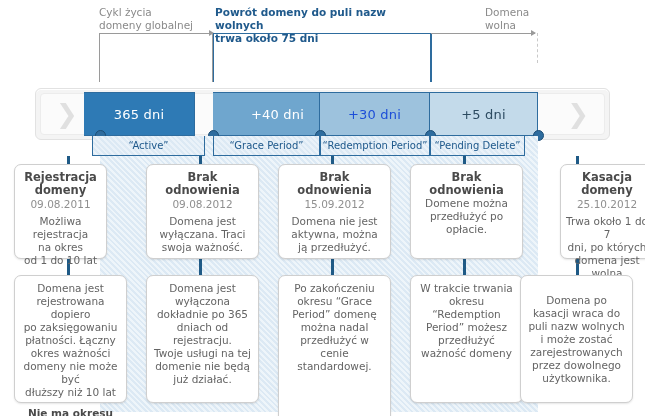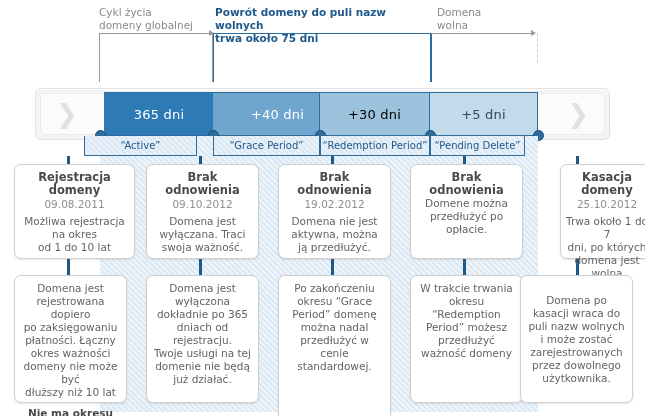--- a/index.html
+++ b/index.html
@@ -16,21 +16,21 @@
 
   
   .bracket-label {
     position:absolute;
     font-size:10.5px;
     line-height:13px;
     white-space:pre-line;
   }
   .bracket-label.gray  { color:#8a8a8a; }
   .bracket-label.blue  { color:#205a8c; }
-  .bracket-label.gray2 { color:#8a8a8a; }
+  .bracket-label.gray2 { color:#8a8a8a;margin-left:48px; }
 
   .bracket {
     position:absolute;
     border-top:1px solid #9a9a9a;
     height:48px;
   }
   .bracket.blue { border-top:1px solid #2e6c9e; }
   .bracket .leg {
     position:absolute; top:0; width:0; height:48px;
     border-left:1px solid #9a9a9a;
@@ -180,43 +180,43 @@
   </div>
   <span class="arrowhead" style="left:531px; top:29.5px;"></span>
   <span class="dashline" style="left:537px; top:33px; height:30px;"></span>
 
   <div class="outerbar">
     <div class="outerbar-inner"></div>
     <span class="chev left">❯</span>
     <span class="chev right">❯</span>
   </div>
 
-  <div class="seg" id="seg0" style="left:104px; width:111px; background:#2e7ab5;">
+  <div class="seg" id="seg0" style="left:84px; width:111px; background:#2e7ab5;">
     <span>365 dni</span>
   </div>
   <div class="seg" id="seg1" style="left:213px; width:107px; background:#6fa6ce;padding-left:23px;">
     <span>+40 dni</span>
   </div>
-  <div class="seg" id="seg2" style="left:320px; width:110px; background:#9dc2dd; color:#000000;">
+  <div class="seg" id="seg2" style="left:320px; width:110px; background:#9dc2dd; color:#1d4ed8;">
     <span>+30 dni</span>
   </div>
   <div class="seg" id="seg3" style="left:430px; width:108px; background:#c3daea; color:#2c4a60;">
     <span>+5 dni</span>
   </div>
 
   <span class="node" style="left:95px;"></span>
   <span class="node" style="left:208px;"></span>
   <span class="node" style="left:315px;"></span>
   <span class="node" style="left:425px;"></span>
   <span class="node" style="left:533px;"></span>
 
   <div class="hatch" style="left:100px; top:136px; width:438px; height:22px;"></div>
   <div class="hatch" style="left:100px; top:156px; width:438px; height:256px;"></div>
 
-  <div class="phase" style="left:84px; width:113px;">
+  <div class="phase" style="left:92px; width:113px;">
     <span>“Active”</span>
   </div>
   <div class="phase" style="left:213px; width:107px;">
     <span>“Grace Period”</span>
   </div>
   <div class="phase" style="left:320px; width:110px;">
     <span>“Redemption Period”</span>
   </div>
   <div class="phase" style="left:430px; width:95px;">
     <span>“Pending Delete”</span>
@@ -227,42 +227,42 @@
   <span class="connector" style="left:331px; top:156px; height:10px;"></span>
   <span class="connector" style="left:463px; top:156px; height:10px;"></span>
   <span class="connector" style="left:576px; top:156px; height:10px;"></span>
 
   <span class="connector" style="left:67px;  top:257px; height:18px;"></span>
   <span class="connector" style="left:199px; top:257px; height:18px;"></span>
   <span class="connector" style="left:331px; top:257px; height:18px;"></span>
   <span class="connector" style="left:463px; top:257px; height:18px;"></span>
   <span class="connector" style="left:576px; top:257px; height:18px;"></span>
 
-  <div class="card" style="left:14px;  top:164px; width:121px; height:95px;">
+  <div class="card" style="left:14px;  top:164px; width:93px; height:95px;">
     <div class="title">Rejestracja
 domeny</div>
     <div class="date">09.08.2011</div>
     <div class="body">Możliwa rejestracja
 na okres
 od 1 do 10 lat</div>
   </div>
 
   <div class="card" style="left:146px; top:164px; width:113px; height:95px;">
     <div class="title">Brak
 odnowienia</div>
-    <div class="date">09.10.2012</div>
+    <div class="date">09.08.2012</div>
     <div class="body">Domena jest
 wyłączana. Traci
 swoja ważność.</div>
   </div>
 
   <div class="card" style="left:278px; top:164px; width:113px; height:95px;">
     <div class="title">Brak
 odnowienia</div>
-    <div class="date">19.02.2012</div>
+    <div class="date">15.09.2012</div>
     <div class="body">Domena nie jest
 aktywna, można
 ją przedłużyć.</div>
   </div>
 
   <div class="card" style="left:410px; top:164px; width:113px; height:95px;">
     <div class="title">Brak
 odnowienia</div>
     <div class="body">Domene można
 przedłużyć po

